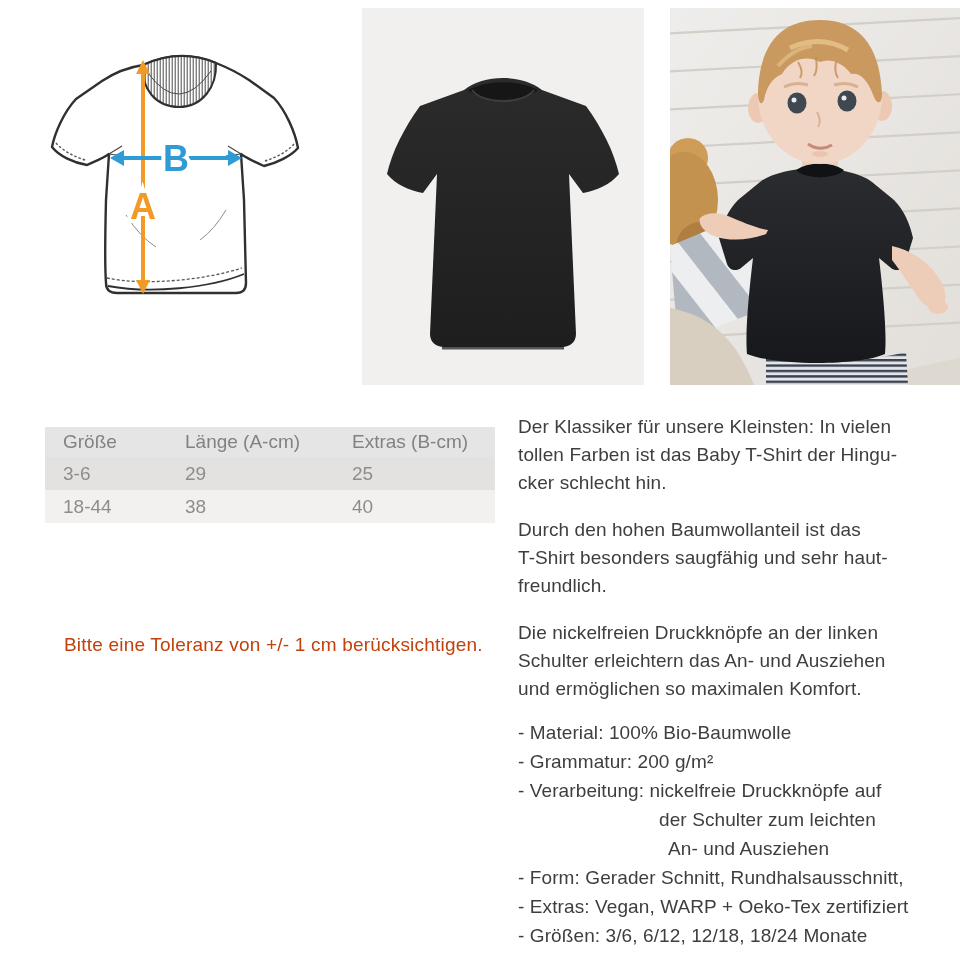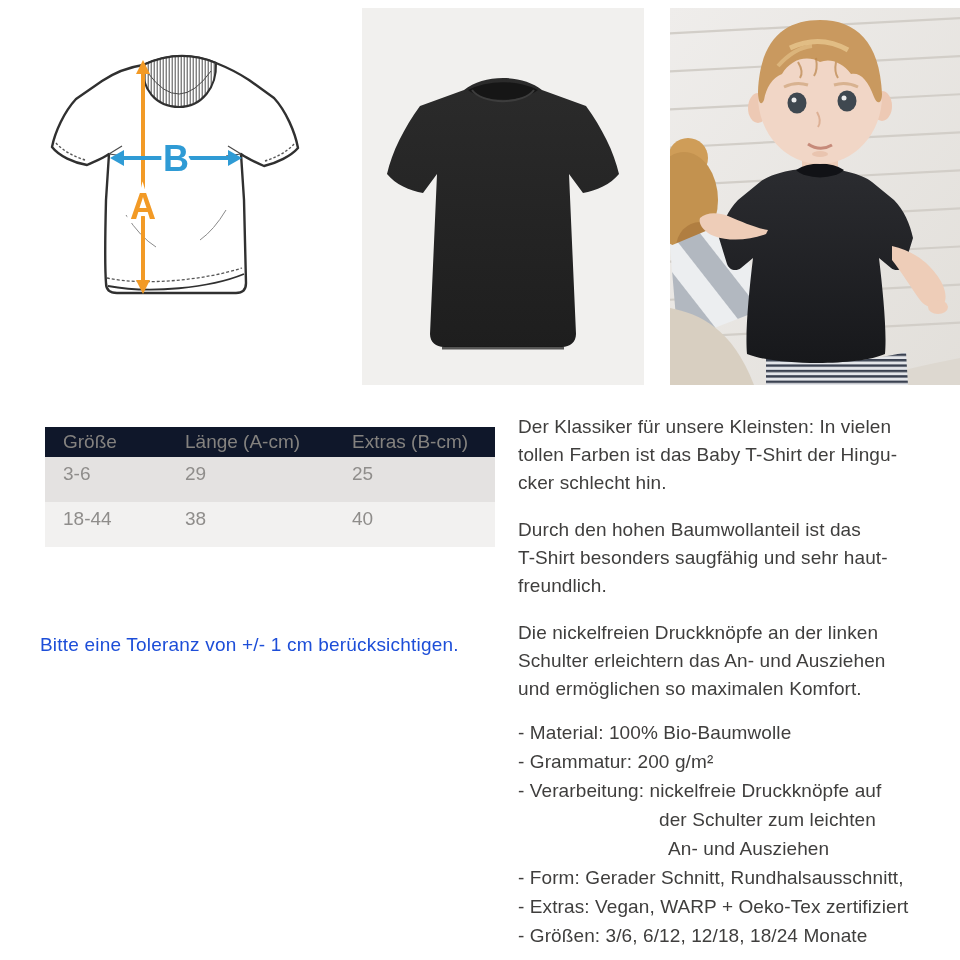--- a/index.html
+++ b/index.html
@@ -18,29 +18,29 @@
   svg text { font-family:"Liberation Sans","DejaVu Sans",sans-serif; }
 
   
   .size-table {
     position:absolute; left:45px; top:427px; width:450px;
     border-collapse:collapse; table-layout:fixed;
     font-size:19px; color:#8f8d8b;
   }
   .size-table th {
     font-weight:normal; text-align:left; color:#84827f;
-    height:30px; padding:0 0 0 18px; background:#0f172a;
-  }
-  .size-table td { height:33px; padding:0 0 12px 18px; }
+    height:30px; padding:0 0 0 18px; background:#e5e5e5;
+  }
+  .size-table td { height:33px; padding:0 0 0 18px; }
   .size-table tbody tr:nth-child(odd)  td { background:#e4e2e1; }
   .size-table tbody tr:nth-child(even) td { background:#f2f1f0; }
 
   .tolerance {
-    position:absolute; left:40px; top:634px;
-    font-size:19px; color:#1d4ed8; letter-spacing:.2px;
+    position:absolute; left:64px; top:634px;
+    font-size:19px; color:#c2410c; letter-spacing:.2px;
   }
 
   
   .description {
     position:absolute; left:518px; top:413px; width:446px;
     font-size:19px; line-height:28px; color:#3f3e3d; letter-spacing:.1px;
   }
   .description .para { margin:0 0 19px 0; }
   .bullets { margin-top:-4px; line-height:29px; }
   .bullets .b-line:nth-child(4) { padding-left:141px; }

